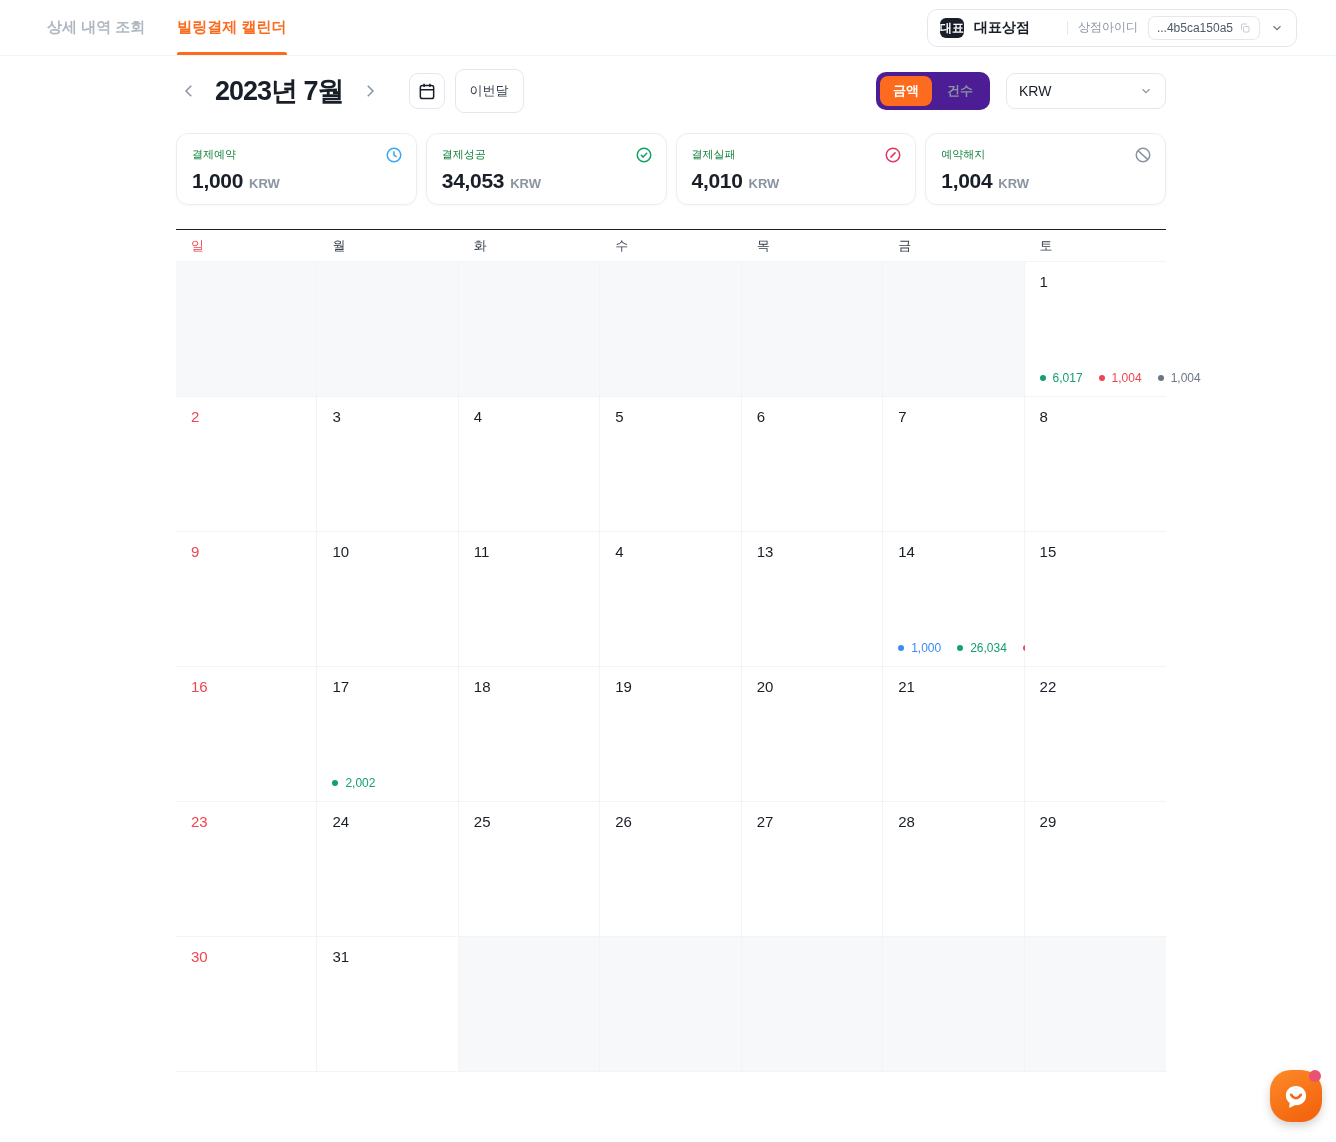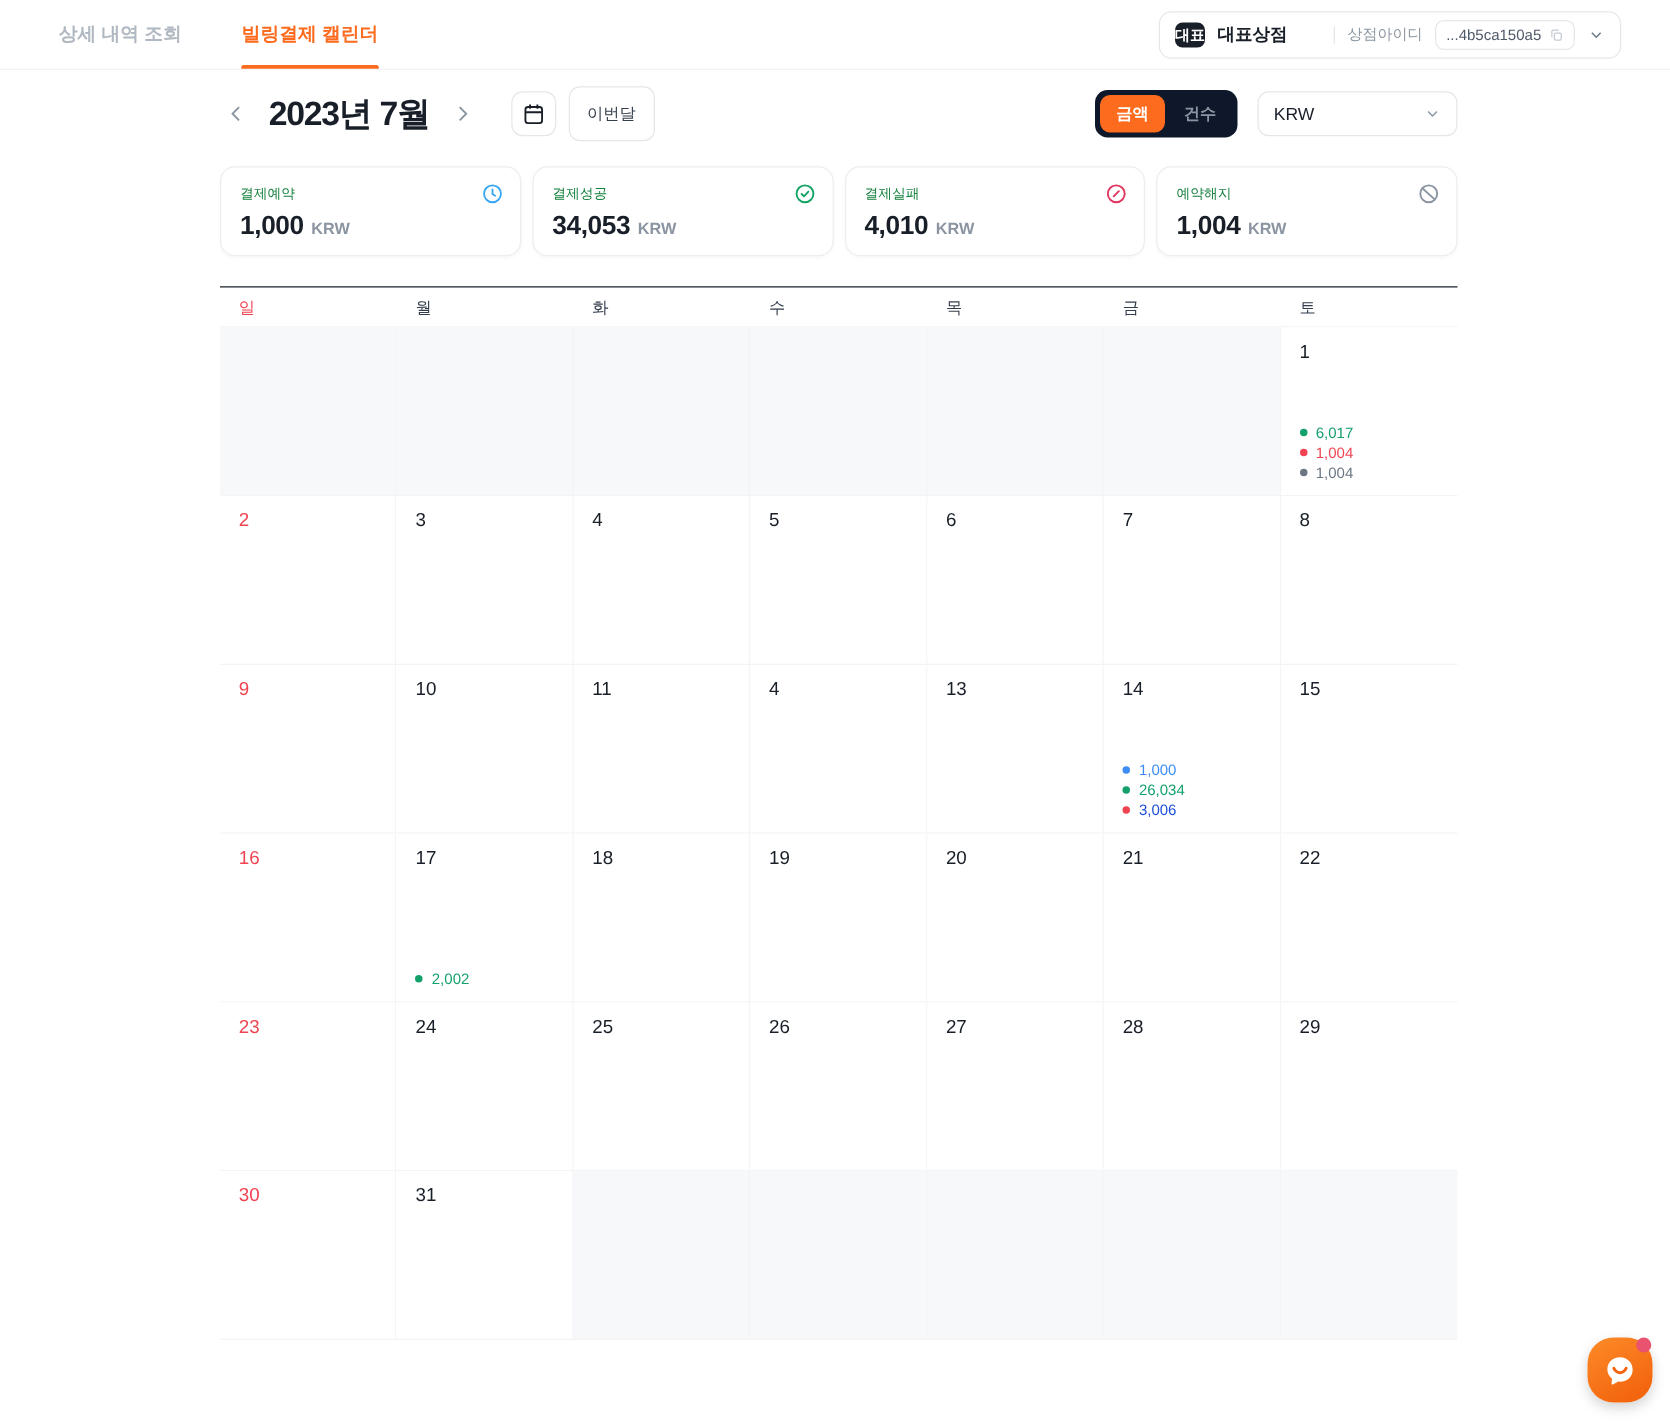--- a/index.html
+++ b/index.html
@@ -9,21 +9,21 @@
     background:#ffffff; color:#191f28;
     font-family:"Liberation Sans", sans-serif;
   }
 
   
   .topbar {
     height:56px; border-bottom:1px solid #f2f4f6;
     display:flex; align-items:center;
     padding:0 39px 0 47px; position:relative;
   }
-  .tabs { display:flex; gap:48px; height:100%; align-items:stretch; }
+  .tabs { display:flex; gap:32px; height:100%; align-items:stretch; }
   .tab {
     font-size:15px; font-weight:bold; color:#b0b8c1;
     display:flex; align-items:center; position:relative; cursor:pointer;
     white-space:nowrap;
   }
   .tab.active { color:#fc6b1e; }
   .tab.active::after {
     content:""; position:absolute; left:0; right:0; bottom:0; height:3px;
     background:#fc6b1e; border-radius:2px 2px 0 0;
   }
@@ -59,21 +59,21 @@
     width:36px; height:36px; background:#fff; border:1px solid #e5e8eb;
     border-radius:9px; display:flex; align-items:center; justify-content:center;
     margin-left:26px; cursor:pointer;
   }
   .this-month-btn {
     height:44px; background:#fff; border:1px solid #e5e8eb; border-radius:9px;
     font-size:13px; color:#333d4b; padding:0 14px; margin-left:10px; cursor:pointer;
     font-family:inherit;
   }
   .toolbar-right { margin-left:auto; display:flex; align-items:center; gap:16px; }
-  .toggle-group { background:#0f172a; border-radius:10px; padding:4px; display:flex; gap:2px; }
+  .toggle-group { background:#4c1d95; border-radius:10px; padding:4px; display:flex; gap:2px; }
   .toggle-btn {
     border:none; background:transparent; font-size:13px; font-weight:bold;
     color:#8b95a1; padding:6px 13px; border-radius:8px; cursor:pointer; font-family:inherit;
   }
   .toggle-btn.active { background:#fc6b1e; color:#fff; }
   .currency-select {
     width:160px; height:36px; border:1px solid #e5e8eb; border-radius:9px;
     display:flex; align-items:center; justify-content:space-between;
     padding:0 12px; font-size:14px; color:#191f28; cursor:pointer; background:#fff;
   }
@@ -105,21 +105,21 @@
   .grid { display:grid; grid-template-columns:repeat(7,1fr); }
   .cell {
     height:135px; position:relative; padding:11px 15px;
     border-right:1px solid #f2f4f6; border-bottom:1px solid #f2f4f6;
     background:#fff;
   }
   .cell:nth-child(7n) { border-right:none; }
   .cell.empty { background:#f7f8f9; }
   .day-num { font-size:15px; color:#191f28; }
   .cell.sunday .day-num { color:#f04452; }
-  .entries { position:absolute; left:15px; bottom:12px; display:flex; flex-direction:column; gap:4px; }
+  .entries { position:absolute; left:15px; bottom:12px; display:flex; gap:16px; }
   .entry { display:flex; align-items:center; gap:7px; font-size:12px; line-height:12px; }
   .entry .dot { width:6px; height:6px; border-radius:50%; flex:0 0 auto; }
 
   
   .chat-fab {
     position:absolute; right:14px; bottom:20px; width:52px; height:52px;
     border:none; padding:0; cursor:pointer; background:transparent;
   }
   .chat-fab .bubble-bg {
     width:52px; height:52px; border-radius:40%;

